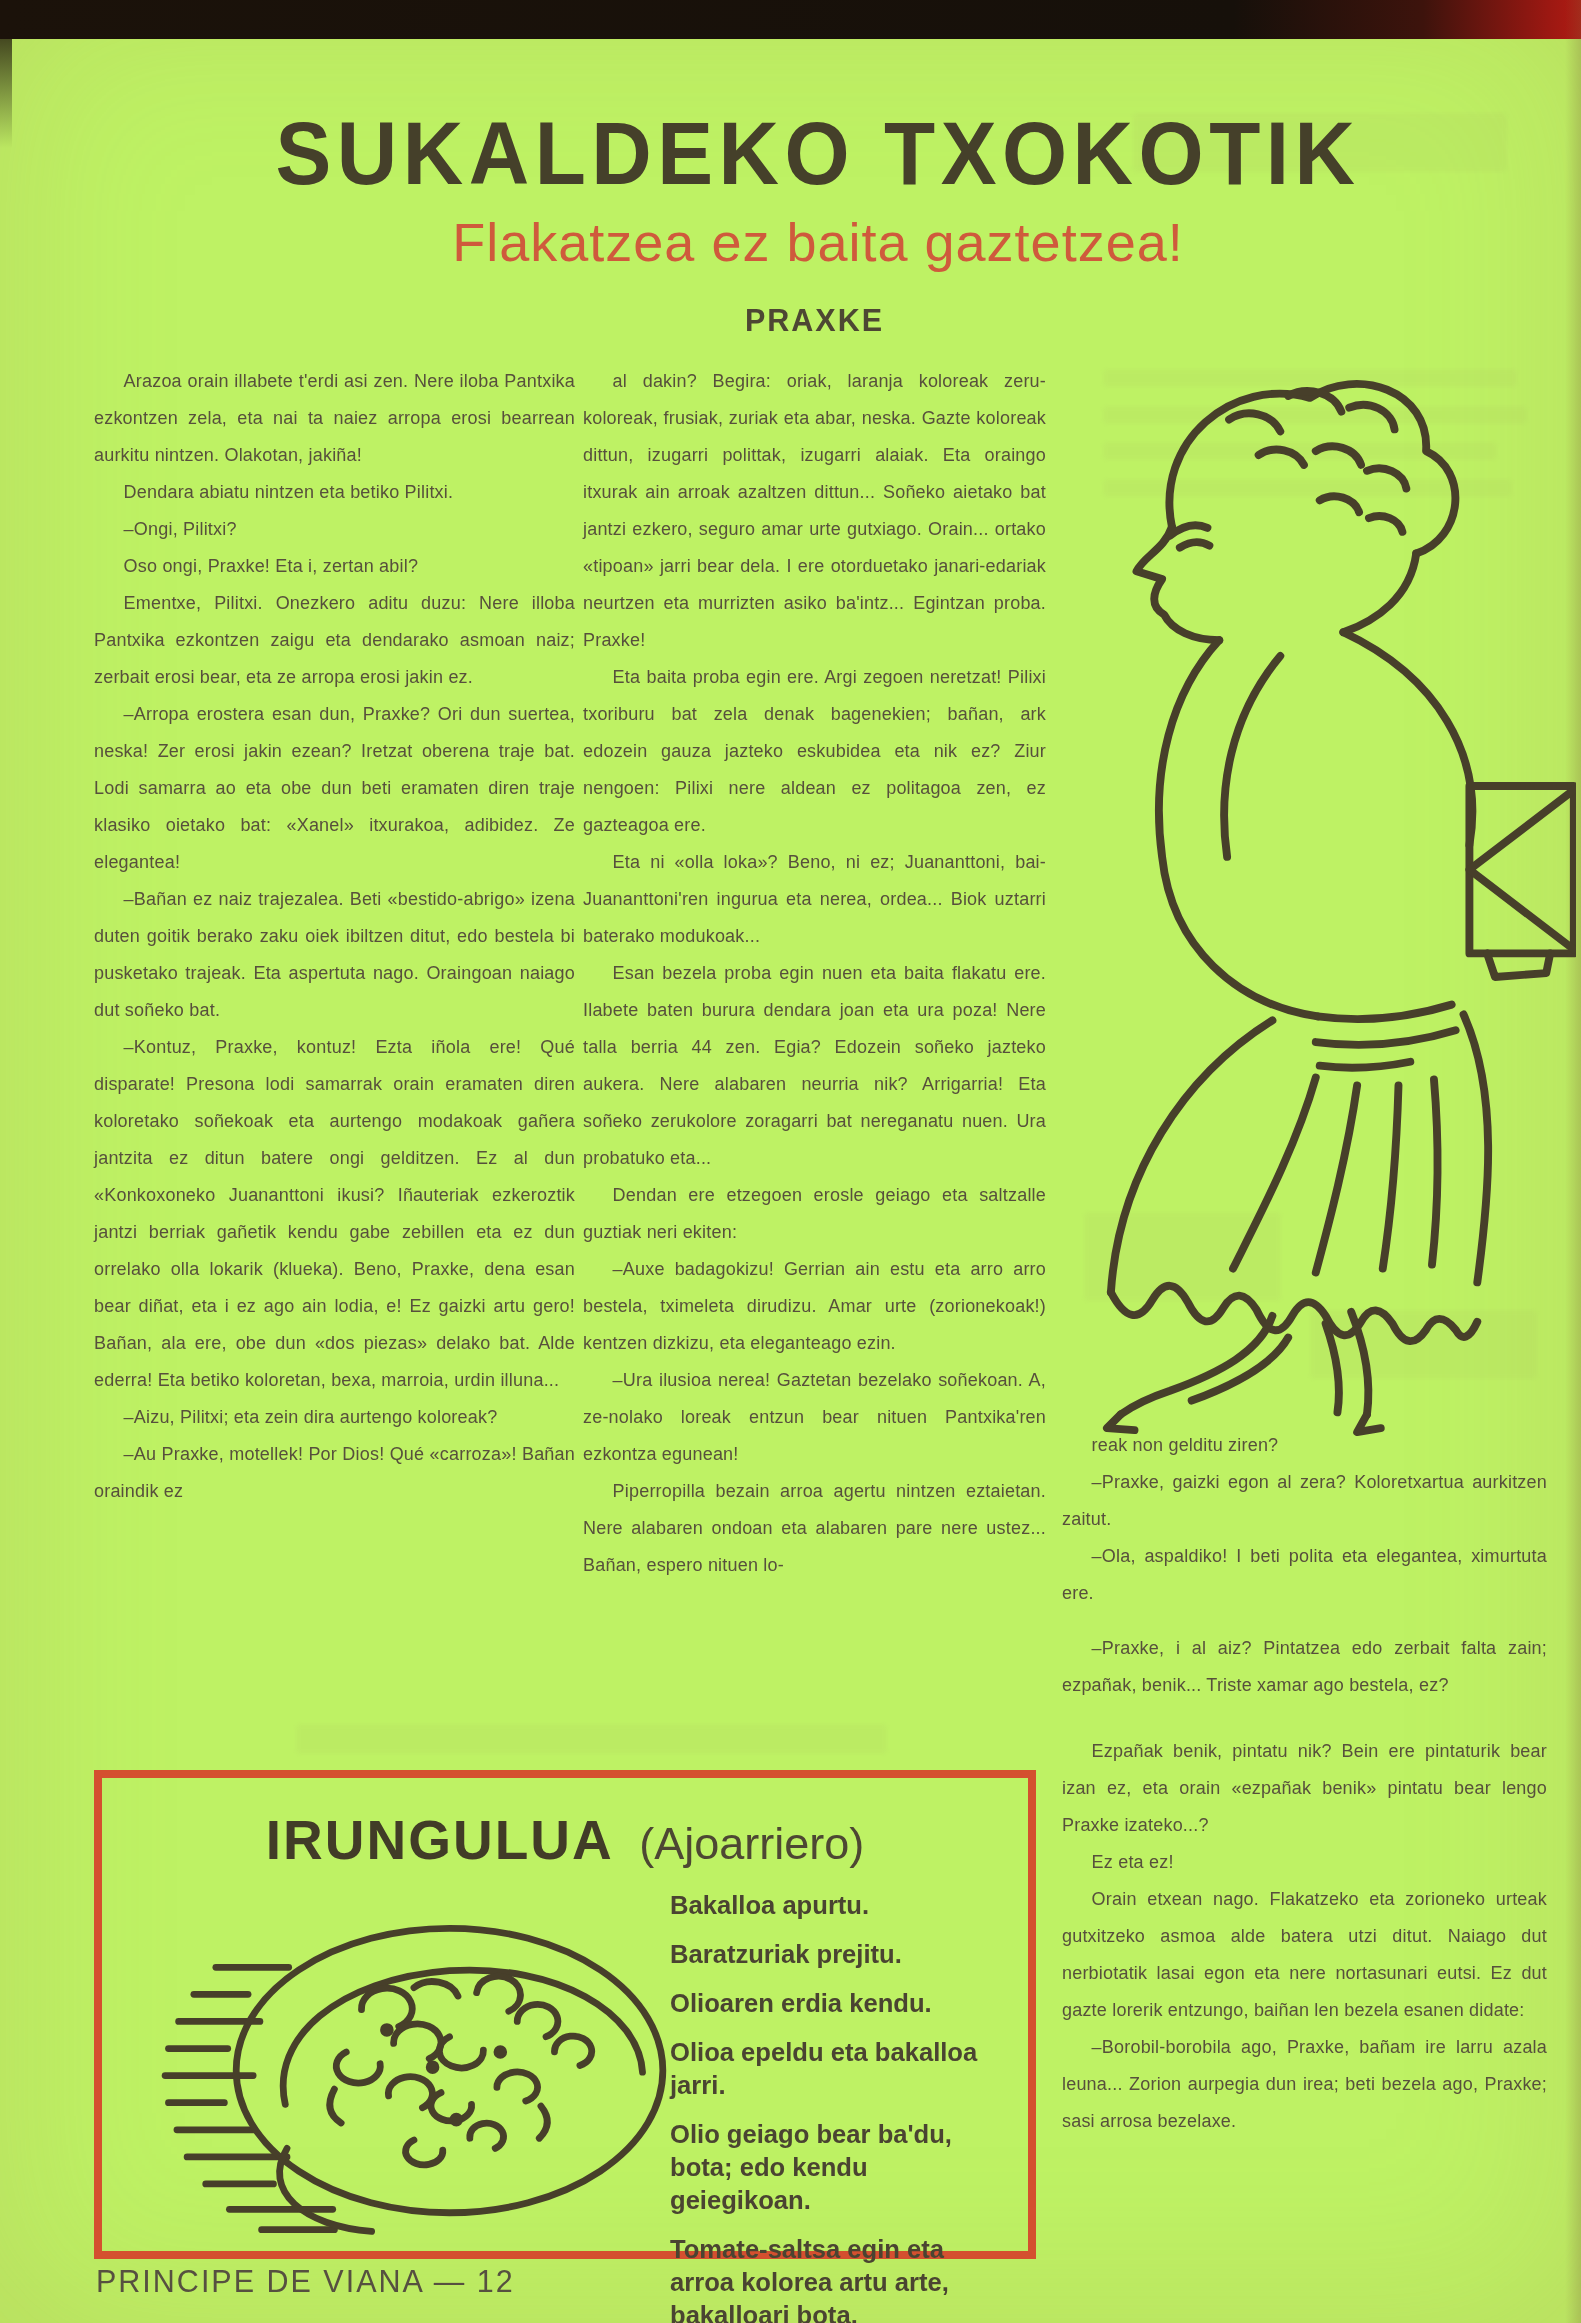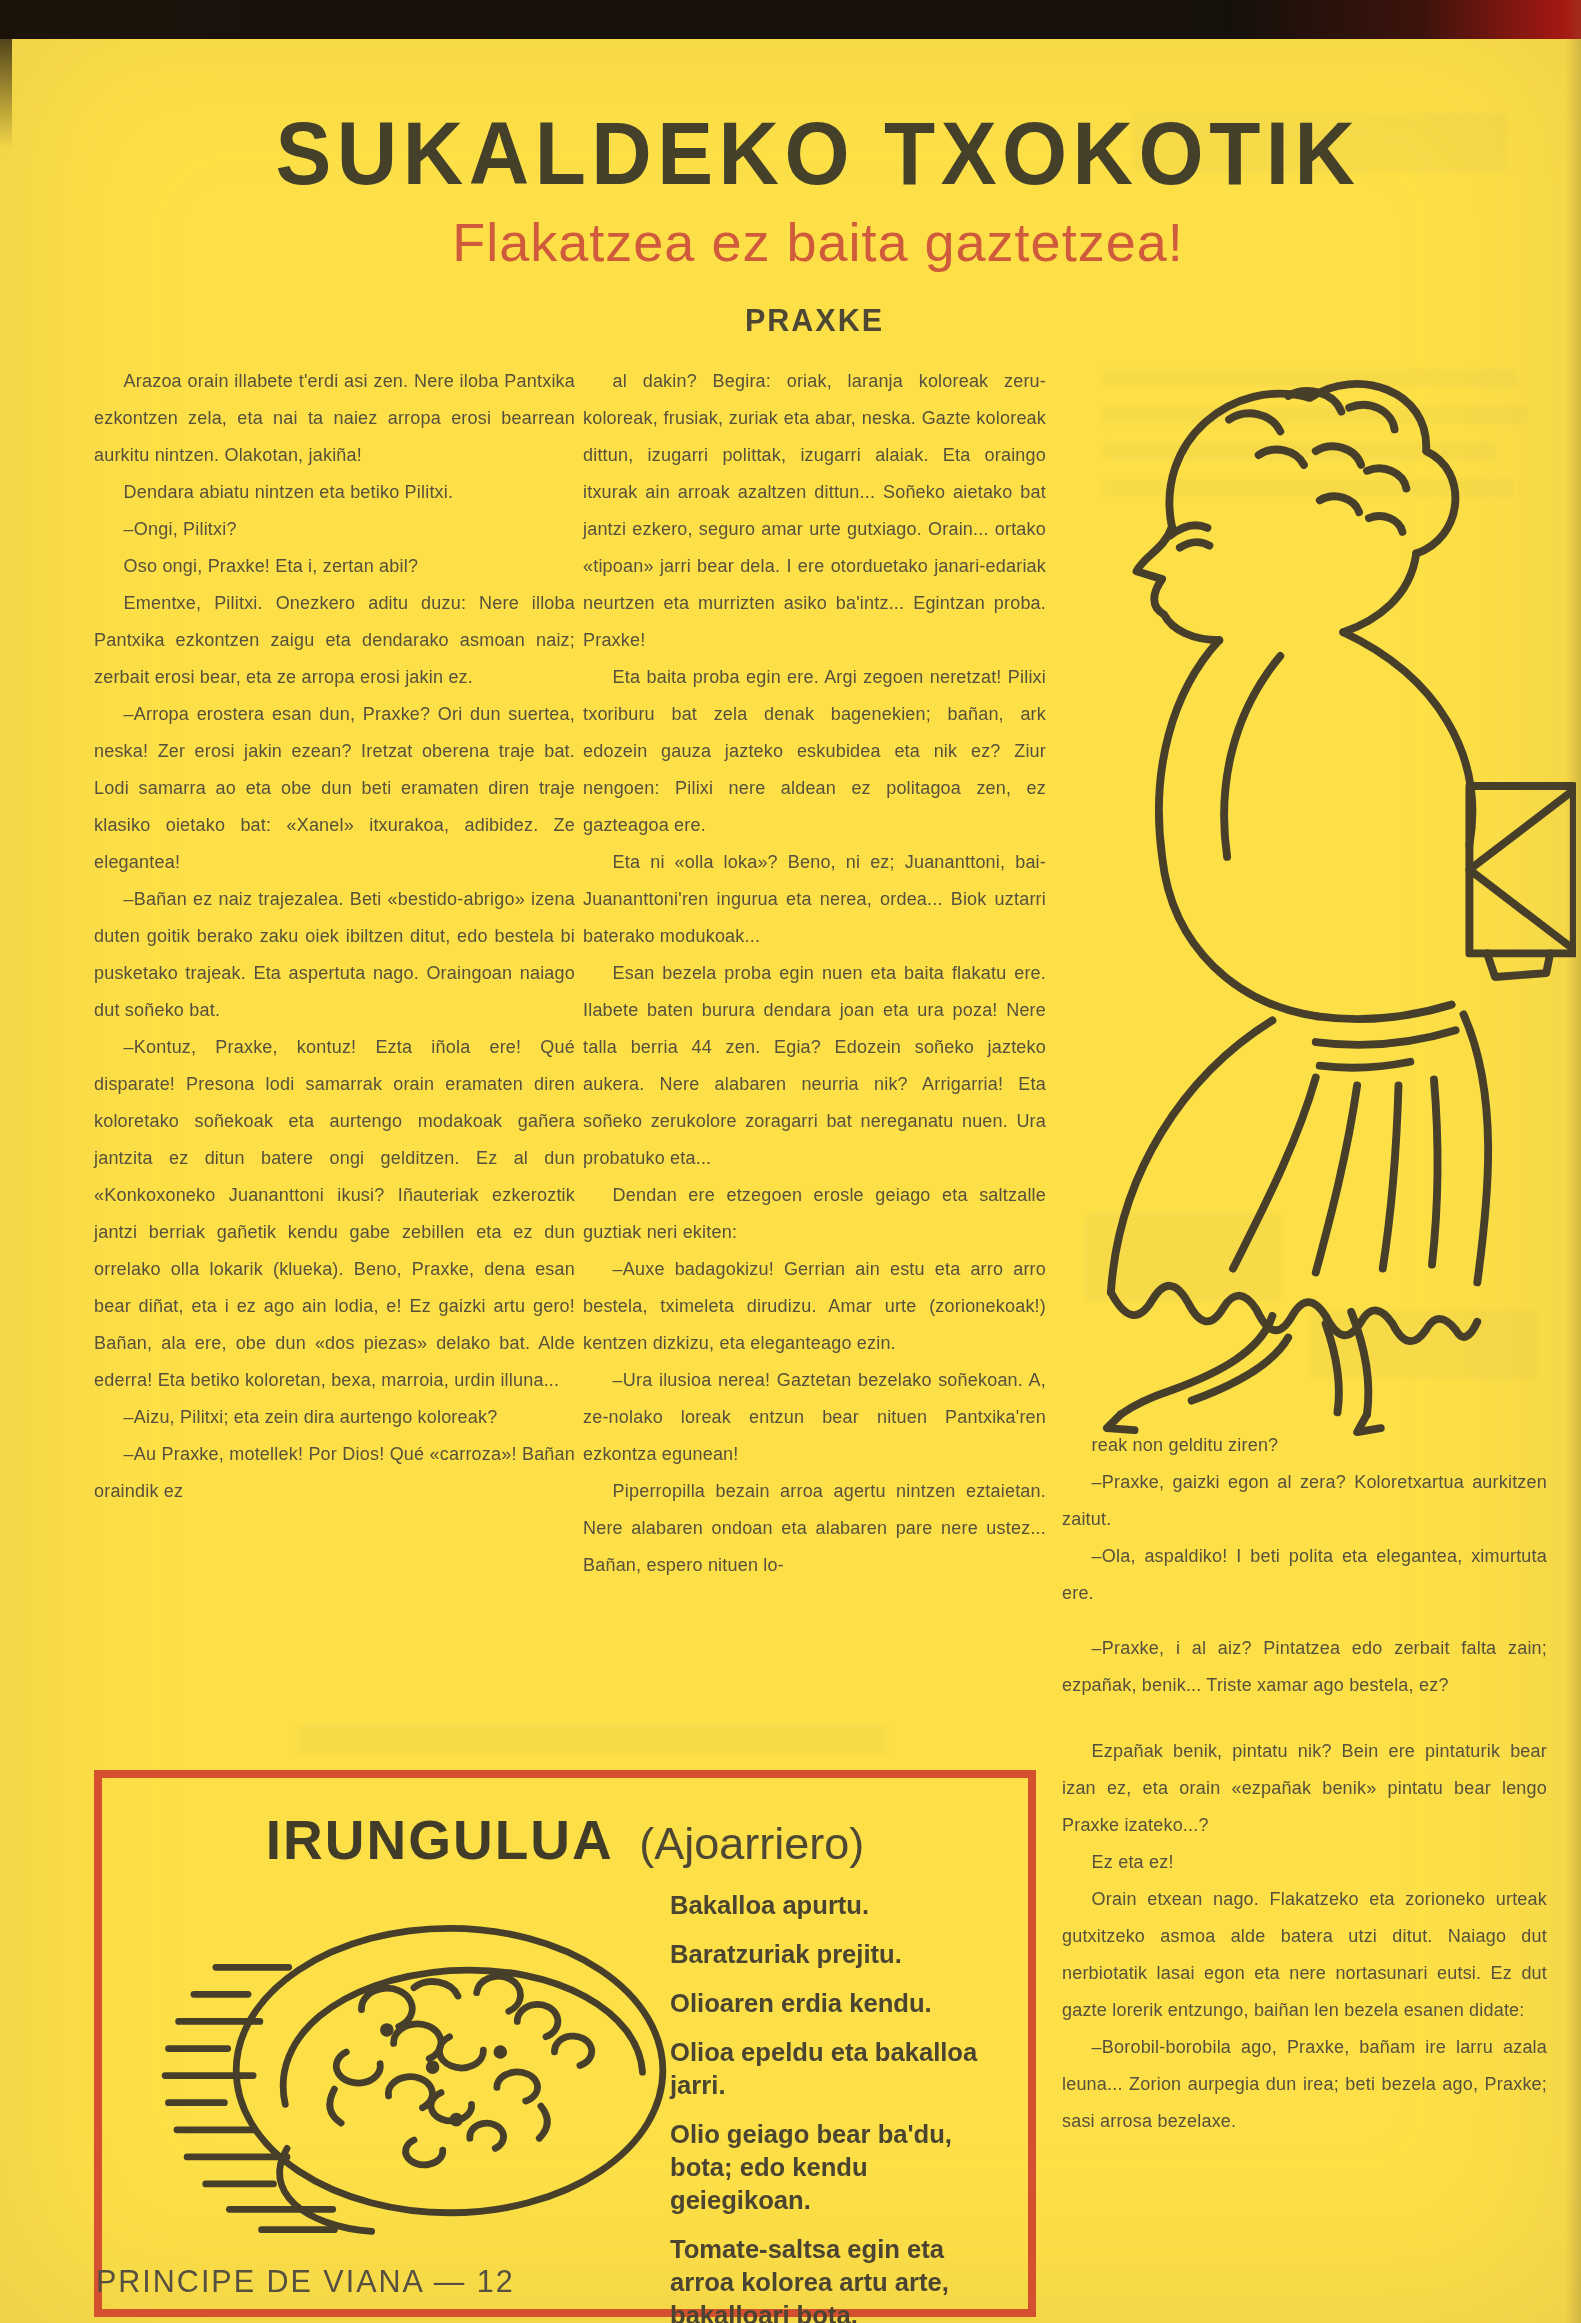--- a/index.html
+++ b/index.html
@@ -1,18 +1,18 @@
 <!DOCTYPE html>
 <html><head>
 <meta charset="utf-8">
 <style>
   html,body{margin:0;padding:0;background:#d8cdb2;}
   #page{
     position:relative;width:1581px;height:2324px;overflow:hidden;
-    background:#fde047;
+    background:#bef264;
     font-family:"Liberation Sans", sans-serif;
     box-shadow:inset 0 0 177px rgba(170,140,80,.22);
   }
   
   .scan-strip-top{position:absolute;left:0;top:0;width:1581px;height:39px;
     background:linear-gradient(90deg,#1b120a 0%,#16100a 78%,#3d130c 90%,#9c1812 98%,#b01b13 100%);}
   .scan-edge-left{position:absolute;left:0;top:0;width:11.8px;height:148px;
     background:linear-gradient(180deg,#1b120a,rgba(27,18,10,0));}
   .scan-edge-right{position:absolute;right:0;top:0;width:15.8px;height:2324px;
     background:linear-gradient(270deg,rgba(120,95,55,.25),rgba(120,95,55,0));}
@@ -42,21 +42,21 @@
   .col-right p:nth-child(4){margin-top:17.7px;}
   .col-right p:nth-child(5){margin-top:29px;}
 
   
   .woman{position:absolute;left:1024px;top:325px;width:552px;height:1113px;}
   .woman svg{width:100%;height:100%;}
   .ink{fill:none;stroke:#473f2a;stroke-width:8;stroke-linecap:round;stroke-linejoin:round;}
 
   
   .recipe-box{
-    position:absolute;left:94px;top:1770px;width:942px;height:547px;
+    position:absolute;left:94px;top:1770px;width:942px;height:489px;
     border:8.9px solid #d4502f;box-sizing:border-box;
   }
   .recipe-title-row{position:absolute;left:0;top:29.6px;width:100%;text-align:center;white-space:nowrap;}
   .recipe-title{font-size:55px;font-weight:bold;color:#413c27;letter-spacing:2px;}
   .recipe-subtitle{font-size:45px;color:#4d4733;margin-left:25.6px;}
   .plate{position:absolute;left:7.9px;top:108px;width:591px;height:364px;}
   .plate svg{width:100%;height:100%;}
   .recipe-steps{position:absolute;left:552px;top:95px;width:366px;
     font-size:25.6px;line-height:33px;font-weight:bold;color:#4a4431;}
   .recipe-steps p{margin:16px;text-align:left;}

